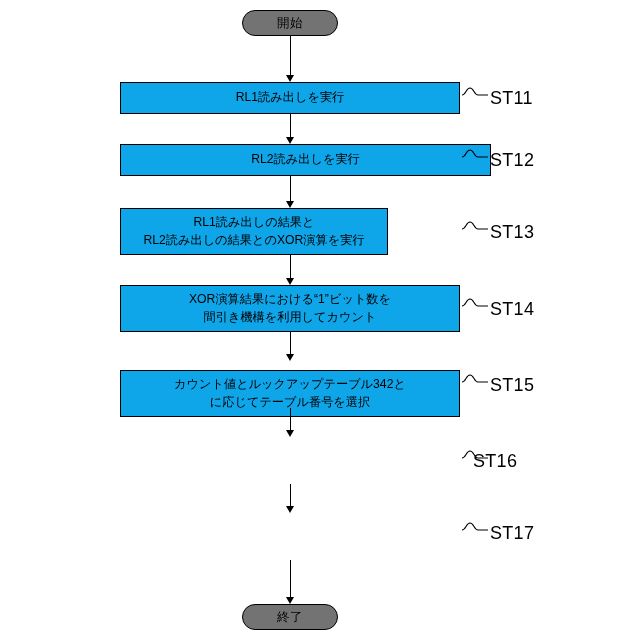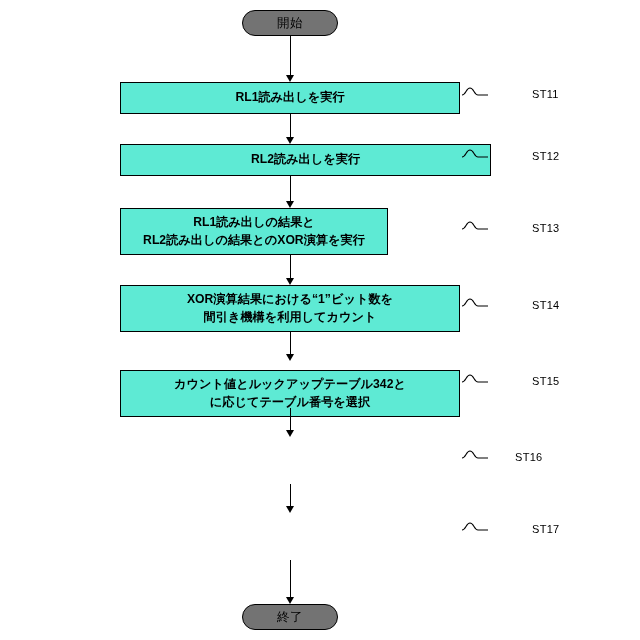--- a/index.html
+++ b/index.html
@@ -32,29 +32,28 @@
     justify-content: center;
     font-size: 12.5px;
     letter-spacing: 0.5px;
   }
 
   
   .process {
     position: absolute;
     box-sizing: border-box;
     border: 1.4px solid #000;
-    background: #5eead4;
+    background: #0ea5e9;
     display: flex;
     align-items: center;
     justify-content: center;
     text-align: center;
     font-size: 12.2px;
     line-height: 1.45;
     padding: 2px 6px;
-    font-weight: bold;
   }
   .process .lines {
     white-space: pre-line;
   }
 
   
   .arrow {
     position: absolute;
     width: 0;
   }
@@ -71,24 +70,23 @@
     width: 0;
     height: 0;
     border-left: 4.5px solid transparent;
     border-right: 4.5px solid transparent;
     border-top: 7px solid #000;
   }
 
   
   .step-label {
     position: absolute;
-    font-size: 11px;
+    font-size: 18px;
     letter-spacing: 0.3px;
     white-space: nowrap;
-    margin-left: 42px;
   }
   .leader {
     position: absolute;
     width: 26px;
     height: 14px;
   }
 </style>
 </head>
 <body>
 

